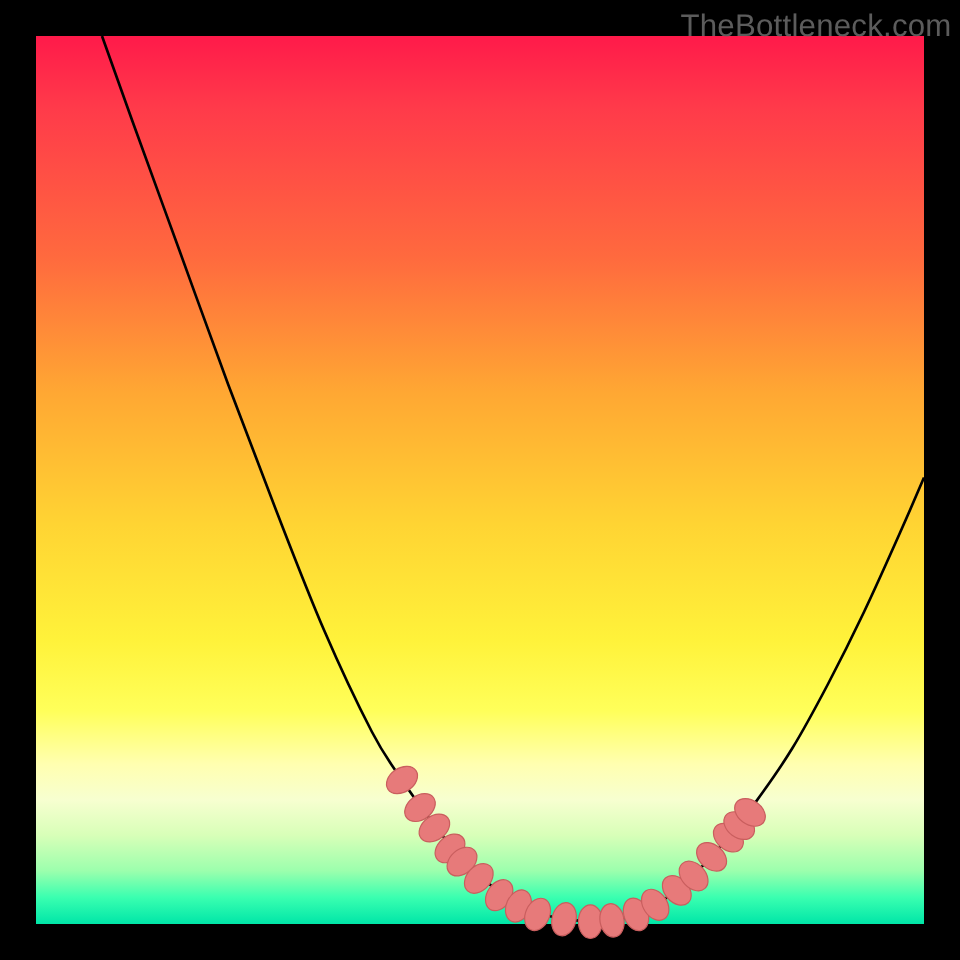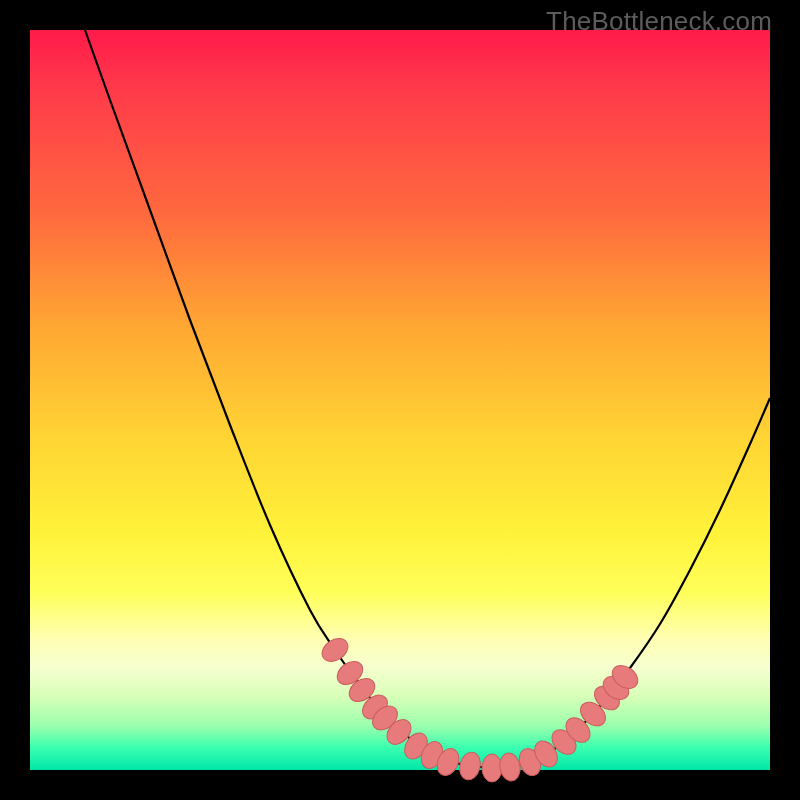--- a/index.html
+++ b/index.html
@@ -48,21 +48,21 @@
   svg.curve {
     position: absolute;
     left: 0; top: 0;
     width: 740px;
     height: 740px;
     overflow: visible;
   }
   .watermark {
     position: absolute;
     top: 6px;
-    right: 28px;
+    right: 7px;
     color: #5c5c5c;
     font-size: 26px;
     font-weight: 400;
     letter-spacing: 0.2px;
     user-select: none;
   }
 </style>
 </head>
 <body>
 

